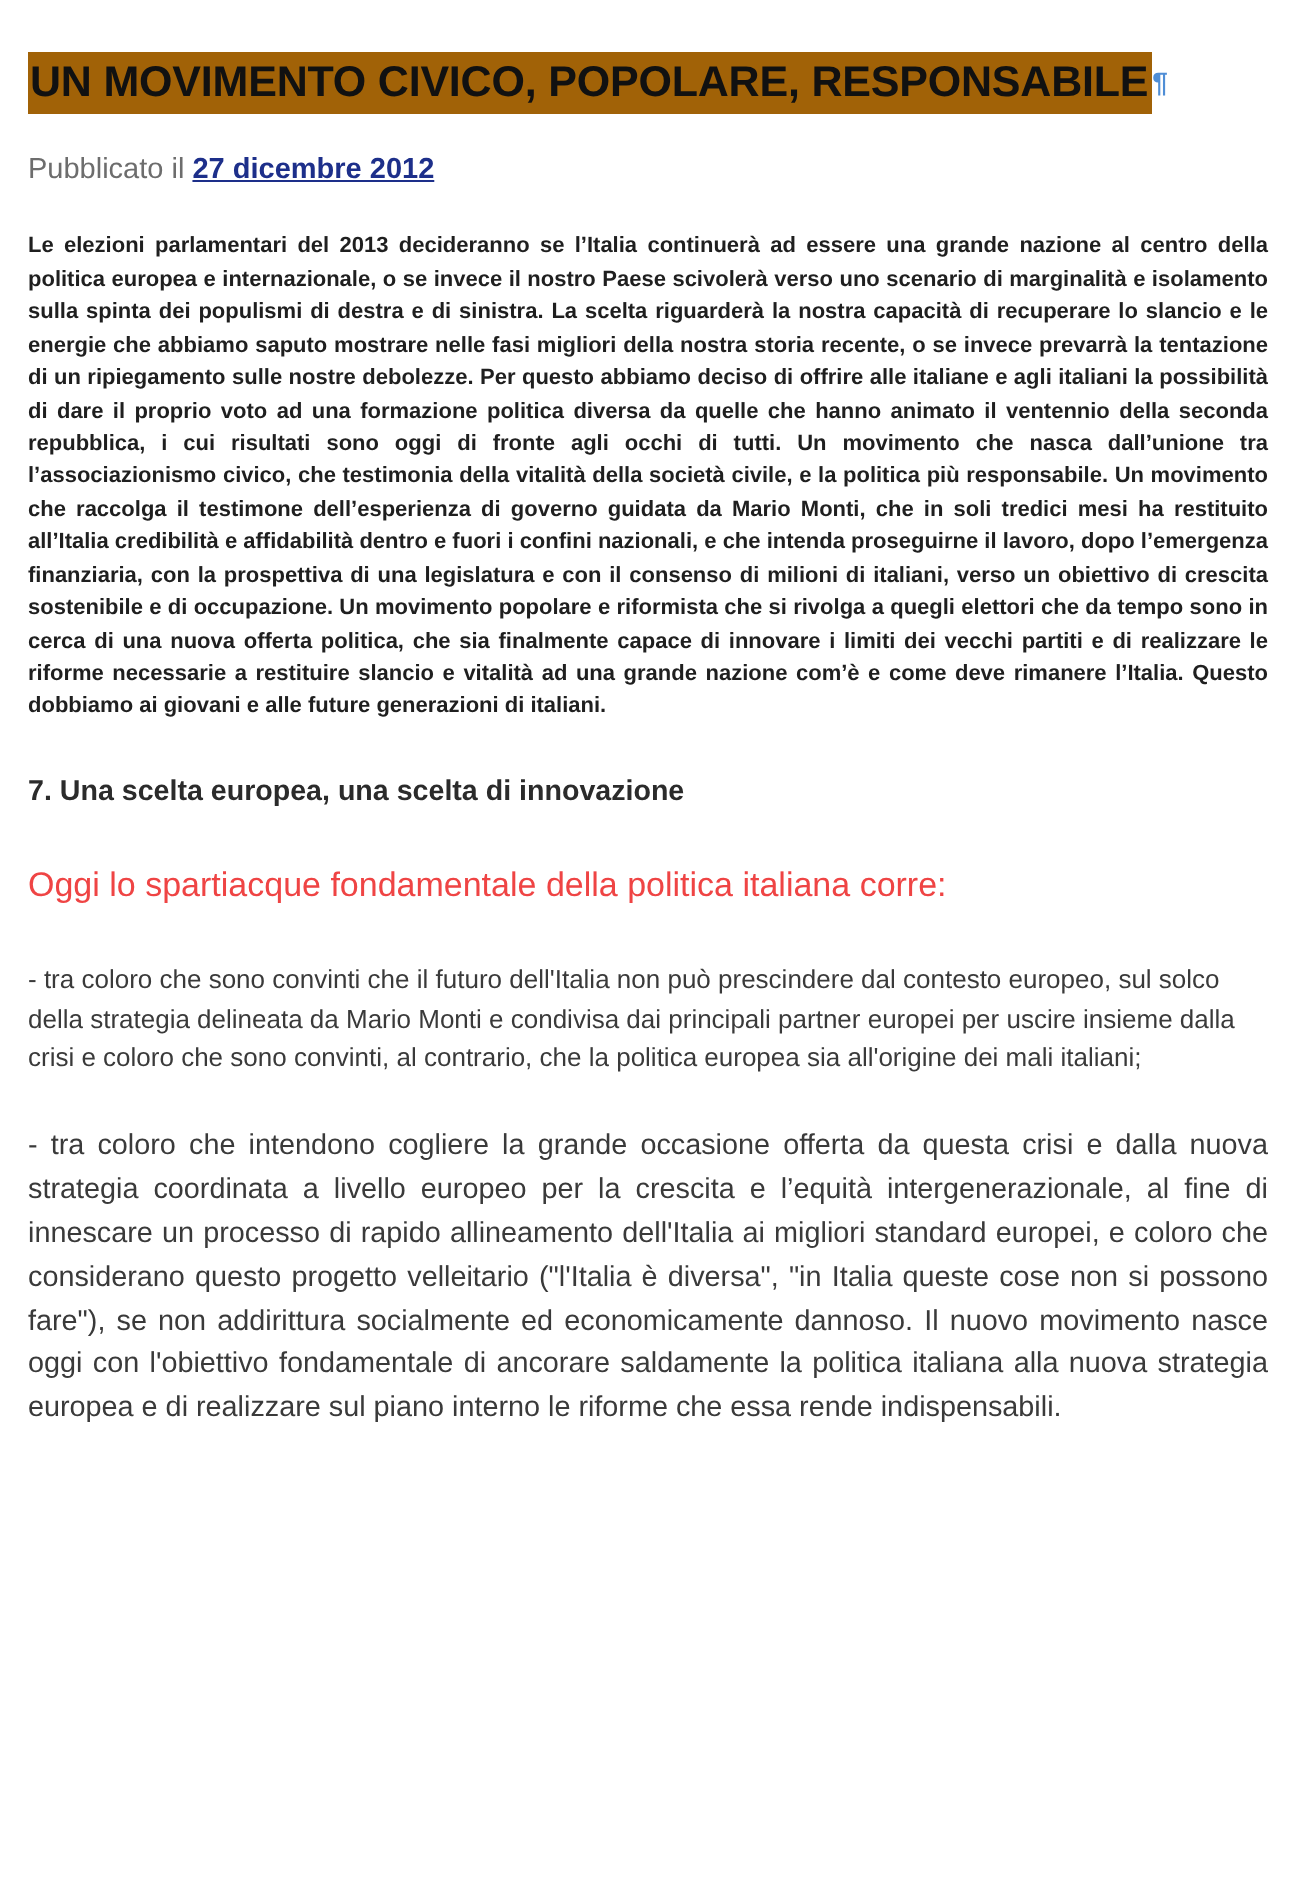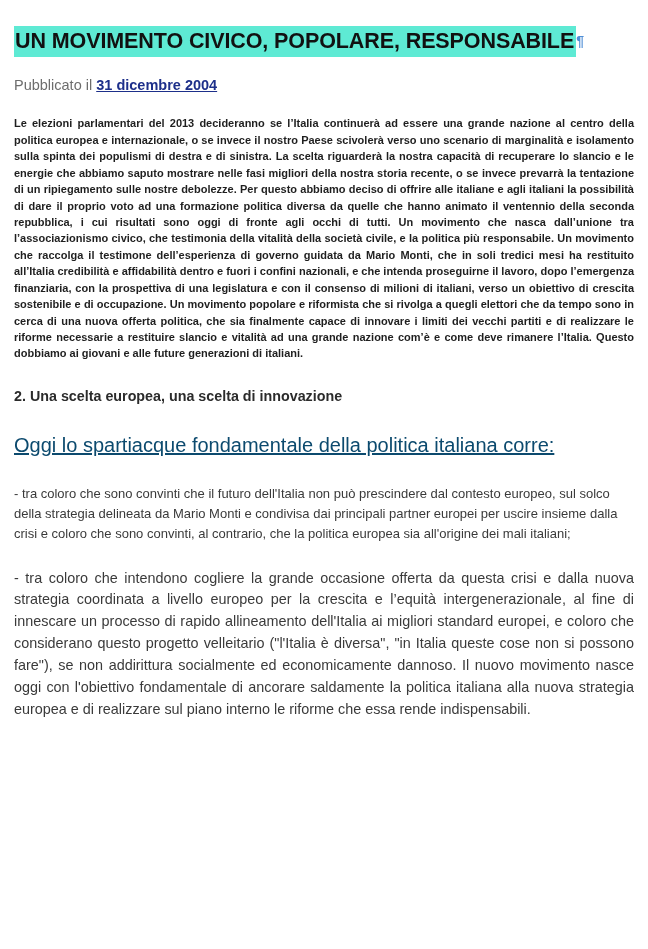--- a/index.html
+++ b/index.html
@@ -26,21 +26,21 @@
   .doc-title {
     margin: 0;
     padding: 28px 0 0 0;
     font-size: 21.5px;
     line-height: 1.28;
     font-weight: bold;
     letter-spacing: -0.1px;
     color: #111111;
   }
   .doc-title .hl {
-    background: #5eead4;
+    background: #a16207;
     padding: 3px 2px 4px 1px;
     box-decoration-break: clone;
     -webkit-box-decoration-break: clone;
   }
   .pilcrow {
     color: #4f8ed6;
     font-size: 14px;
     font-weight: bold;
     vertical-align: 2px;
     letter-spacing: 0;
@@ -83,24 +83,23 @@
     font-size: 14.3px;
     line-height: 1.4;
     font-weight: bold;
     color: #2b2b2b;
     text-align: left;
   }
   .para.plain {
     padding-top: 24px;
     font-weight: normal;
     text-align: left;
-    font-size: 20px;
+    font-size: 17px;
     line-height: 1.52;
-    color: #0c4a6e;
-    text-decoration: underline;
+    color: #ef4444;
   }
   .para.plain-just {
     padding-top: 24px;
     font-weight: normal;
     text-align: justify;
     font-size: 14.4px;
     line-height: 1.52;
     color: #3a3a3a;
   }
   .para.bullet {
@@ -113,25 +112,25 @@
   }
 </style>
 </head>
 <body>
 
 <div class="page">
 
   <h1 class="doc-title"><span class="hl">UN MOVIMENTO CIVICO, POPOLARE, RESPONSABILE</span><span class="pilcrow">¶</span></h1>
 
   <p class="published"><span>Pubblicato il</span>
-    <span class="date-link">31 dicembre 2004</span></p>
+    <span class="date-link">27 dicembre 2012</span></p>
 
   <p class="para lead">Le elezioni parlamentari del 2013 decideranno se l’Italia continuerà ad essere una grande nazione al centro della politica europea e internazionale, o se invece il nostro Paese scivolerà verso uno scenario di marginalità e isolamento sulla spinta dei populismi di destra e di sinistra. La scelta riguarderà la nostra capacità di recuperare lo slancio e le energie che abbiamo saputo mostrare nelle fasi migliori della nostra storia recente, o se invece prevarrà la tentazione di un ripiegamento sulle nostre debolezze. Per questo abbiamo deciso di offrire alle italiane e agli italiani la possibilità di dare il proprio voto ad una formazione politica diversa da quelle che hanno animato il ventennio della seconda repubblica, i cui risultati sono oggi di fronte agli occhi di tutti. Un movimento che nasca dall’unione tra l’associazionismo civico, che testimonia della vitalità della società civile, e la politica più responsabile. Un movimento che raccolga il testimone dell’esperienza di governo guidata da Mario Monti, che in soli tredici mesi ha restituito all’Italia credibilità e affidabilità dentro e fuori i confini nazionali, e che intenda proseguirne il lavoro, dopo l’emergenza finanziaria, con la prospettiva di una legislatura e con il consenso di milioni di italiani, verso un obiettivo di crescita sostenibile e di occupazione. Un movimento popolare e riformista che si rivolga a quegli elettori che da tempo sono in cerca di una nuova offerta politica, che sia finalmente capace di innovare i limiti dei vecchi partiti e di  realizzare le riforme necessarie a restituire slancio e vitalità ad una grande nazione com’è e come deve rimanere l’Italia. Questo dobbiamo ai giovani e alle future generazioni di italiani.</p>
 
-  <h2 class="section-head">2. Una scelta europea, una scelta di innovazione</h2>
+  <h2 class="section-head">7. Una scelta europea, una scelta di innovazione</h2>
 
   <p class="para plain">Oggi lo spartiacque fondamentale della politica italiana corre:</p>
 
   <p class="para bullet">- tra coloro che sono convinti che il futuro dell'Italia non può prescindere dal contesto europeo, sul solco della strategia delineata da Mario Monti e condivisa dai principali partner europei per uscire insieme dalla crisi e coloro che sono convinti, al contrario, che la politica europea sia all'origine dei mali italiani;</p>
 
   <p class="para plain-just">- tra coloro che intendono cogliere la grande occasione offerta da questa crisi e dalla nuova strategia coordinata a livello europeo per la crescita e l’equità intergenerazionale,  al fine di innescare un processo di rapido allineamento dell'Italia ai migliori standard europei, e coloro che considerano questo progetto velleitario ("l'Italia è diversa", "in Italia queste cose non si possono fare"), se non addirittura socialmente ed economicamente dannoso. Il nuovo movimento nasce oggi con l'obiettivo fondamentale di ancorare saldamente la politica italiana alla nuova strategia europea e di realizzare sul piano interno le riforme che essa rende indispensabili.</p>
 
 </div>
 
 </body></html>

